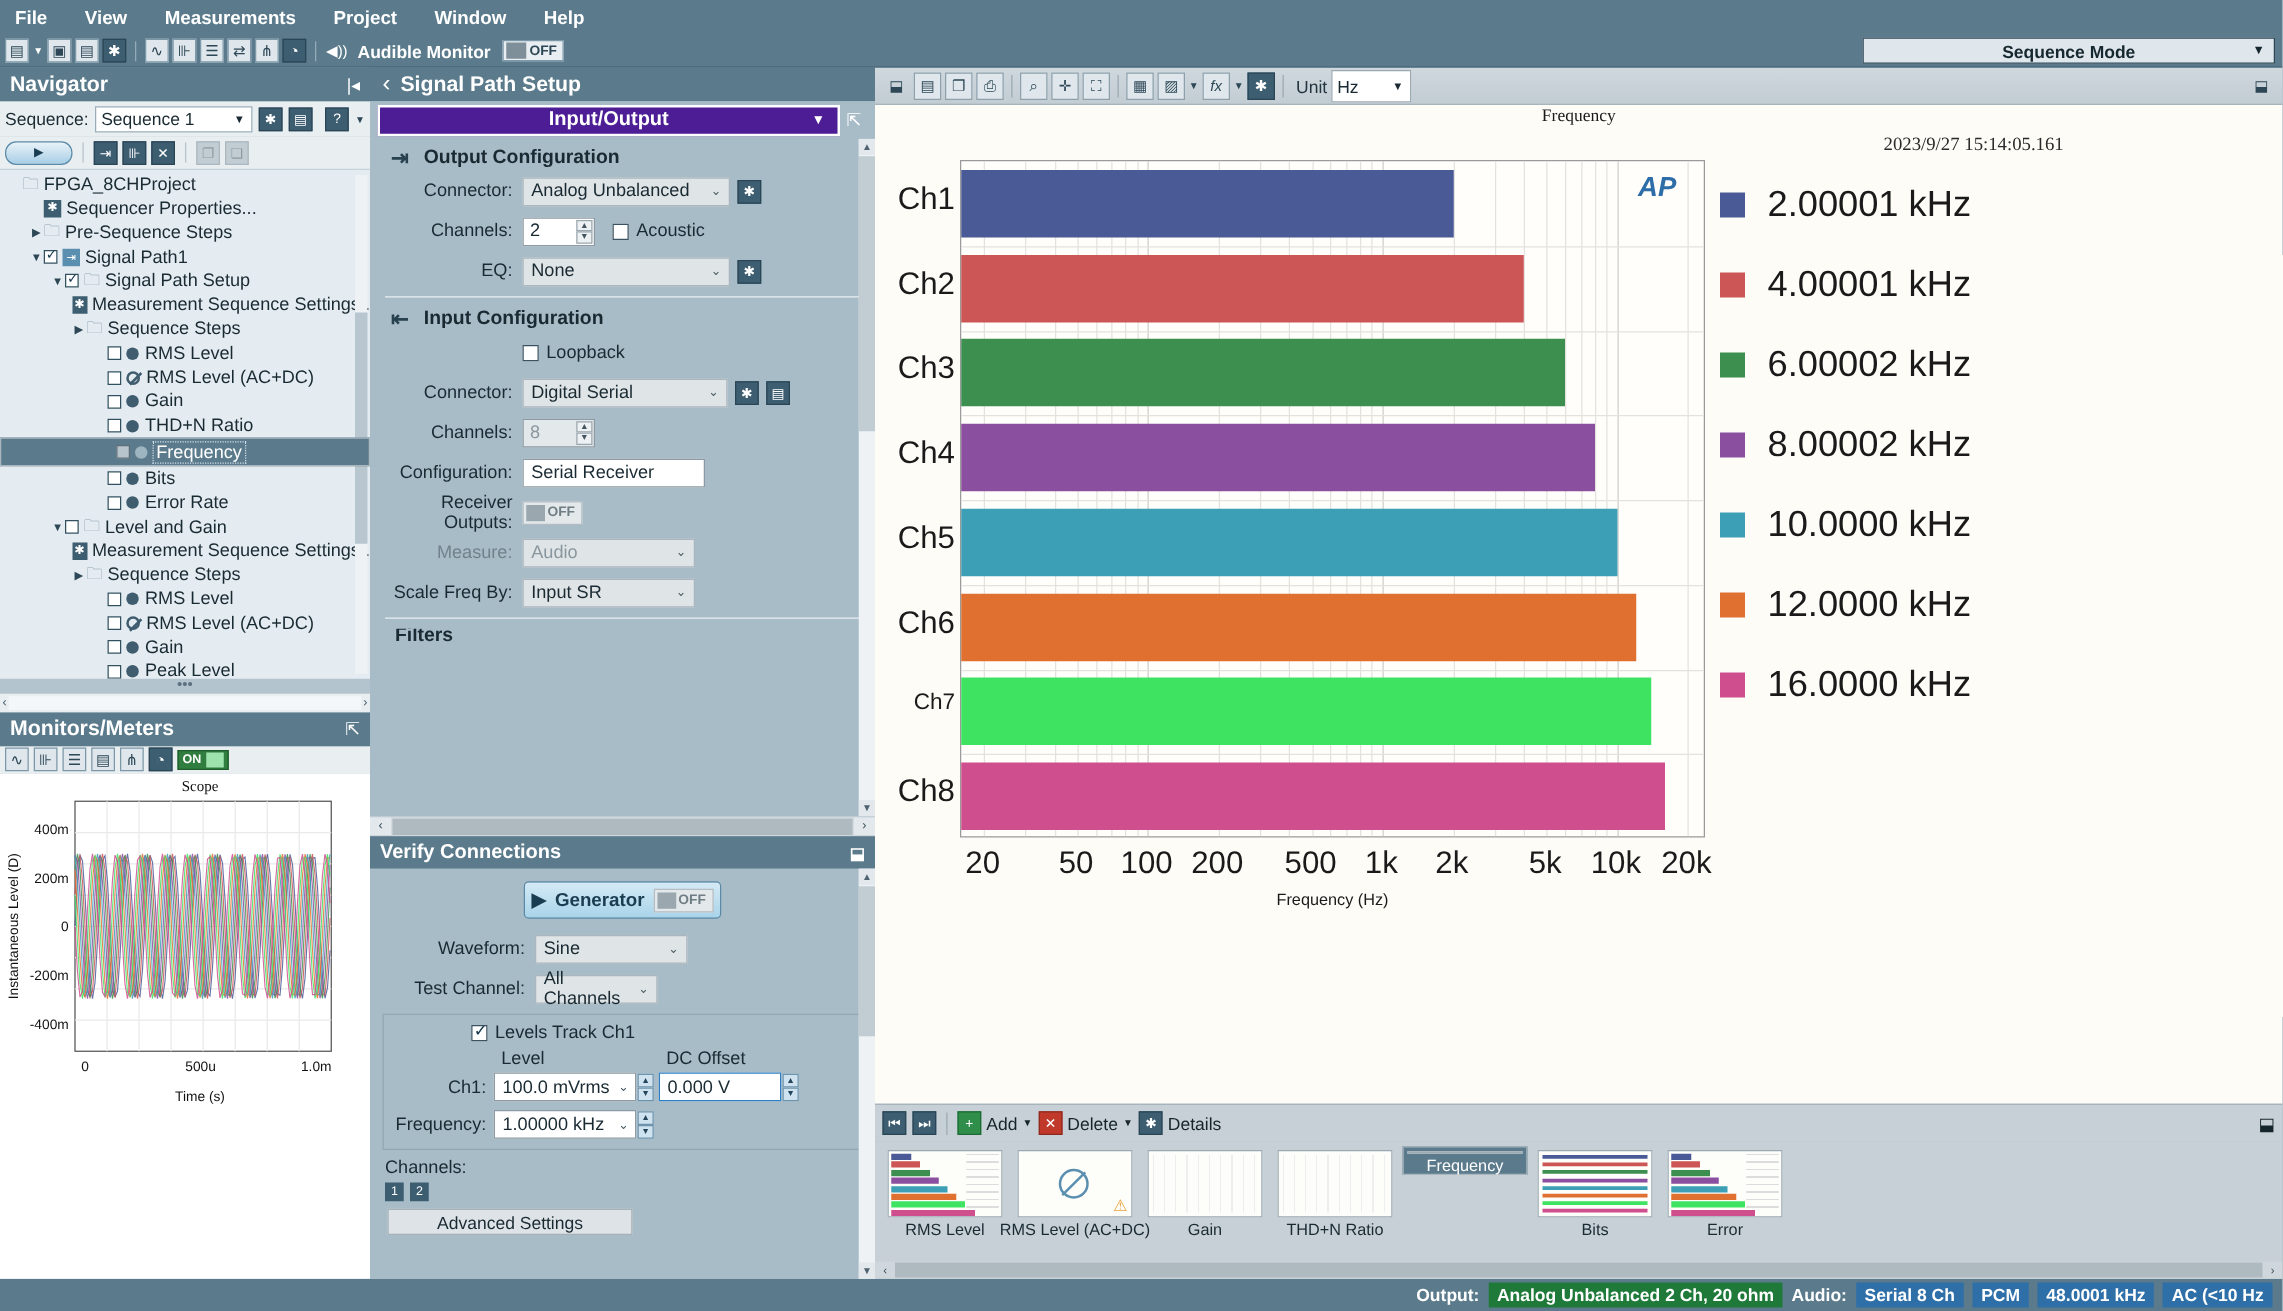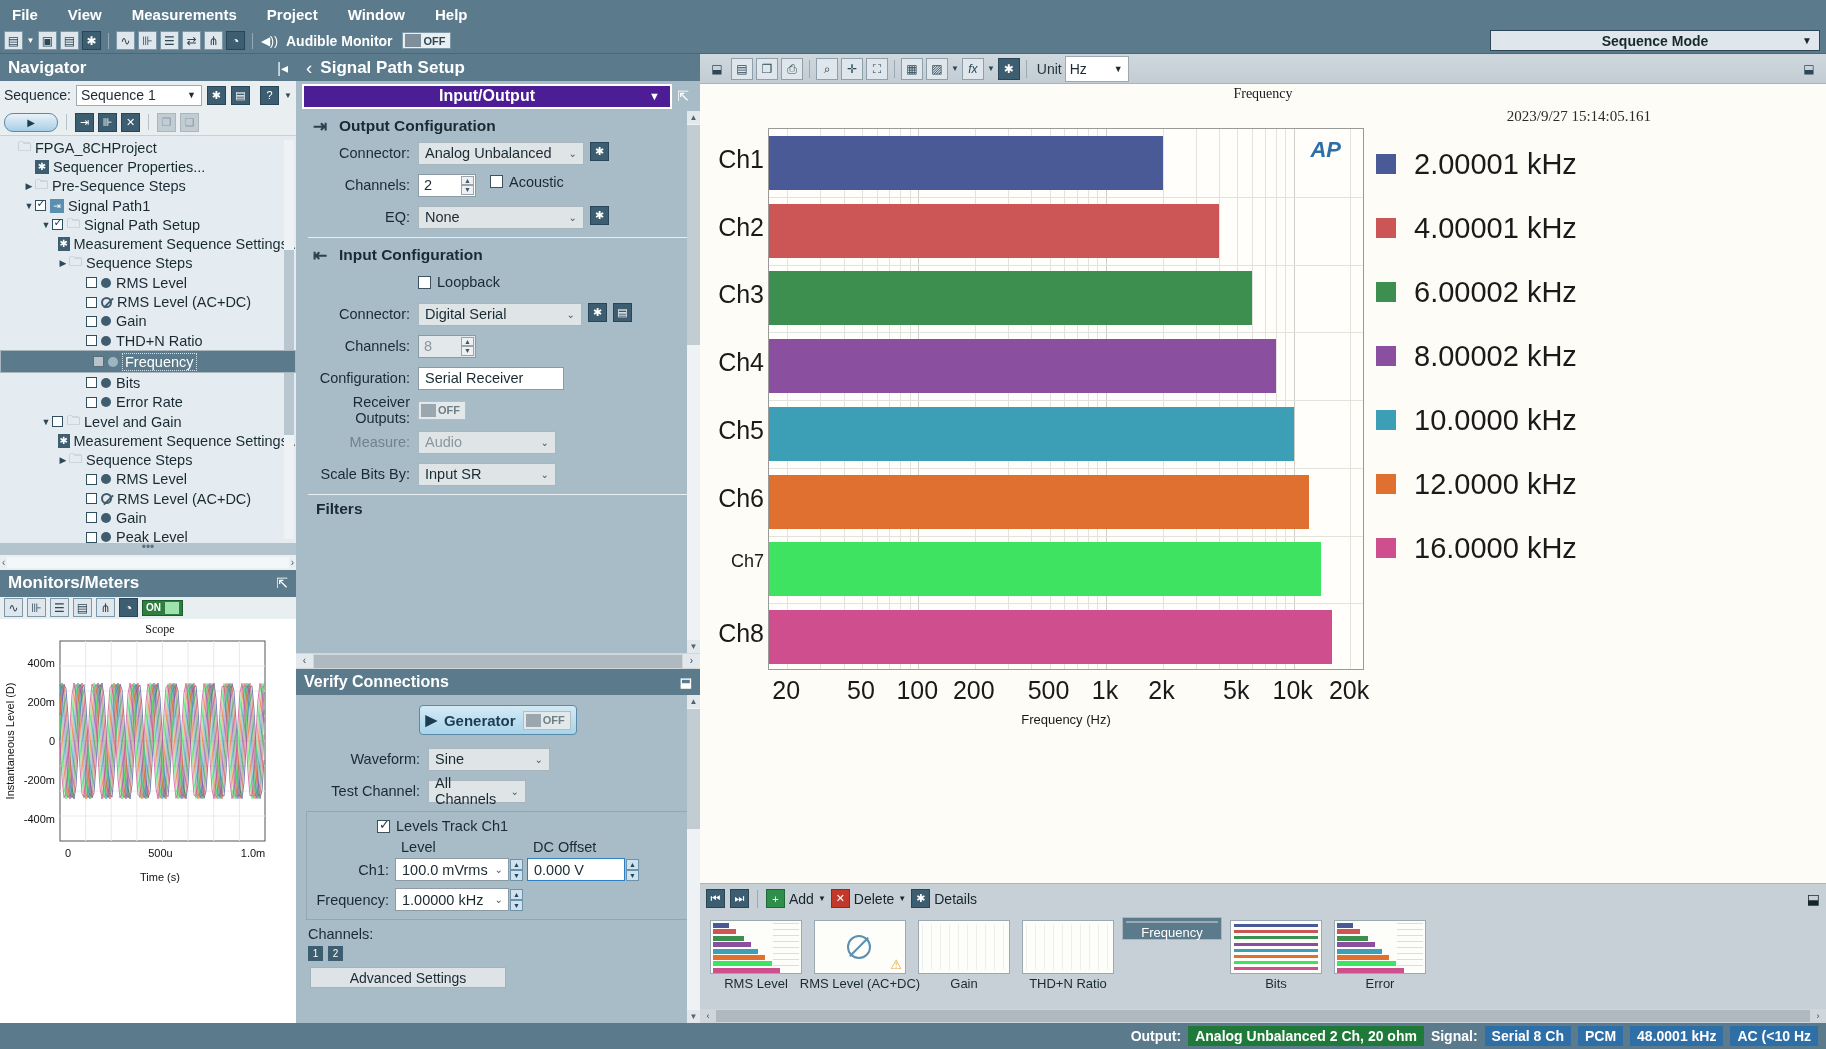--- a/index.html
+++ b/index.html
@@ -130,21 +130,21 @@
            color:#fff; font-weight:bold; font-size:16px; display:flex;
            align-items:center; justify-content:center; position:relative; }
   .iosel .car{position:absolute;right:10px;font-size:11px;}
   .spbody { flex:1; background:#a8bcc8; position:relative; overflow:hidden; padding:0 6px;}
   .sect { display:flex; align-items:center; gap:9px; font-weight:bold; font-size:15.5px;
           color:#1a2a33; margin:6px 0 6px 8px;}
   .secticon{width:20px;height:18px;display:flex;align-items:center;justify-content:center;
             color:#28424f;font-size:17px;}
   .frow { display:flex; align-items:center; margin:0 0 8px 0; height:24px; }
   .flbl { width:116px; text-align:right; padding-right:8px; font-size:14.5px; }
-  .fctl { display:flex; align-items:flex-start; gap:6px; }
+  .fctl { display:flex; align-items:center; gap:6px; }
   .sel { background:#dfe4e6; border:1px solid #aab6bd; height:23px;
          display:flex;align-items:center;padding:0 22px 0 6px;font-size:14.5px;
          position:relative;}
   .sel .car{position:absolute;right:6px;font-size:10px;color:#4a5a63;}
   .sel.dis { color:#8a979e; }
   .txtin { background:#fff;border:1px solid #8c9aa3;height:23px;display:flex;
            align-items:center;padding:0 6px;font-size:14.5px;}
   .spin { background:#fff;border:1px solid #8c9aa3;height:23px;width:58px;display:flex;
           align-items:center;padding:0 2px 0 5px;font-size:14.5px;position:relative;}
   .spin.dis { background:#e3e8ea; color:#8a979e; }
@@ -653,21 +653,21 @@
         <span class="flbl" style="color:#72828b;">Measure:</span>
         <span class="fctl">
           <span class="sel dis" style="width:138px;">
             <span>Audio</span>
             <span class="car">⌄</span>
           </span>
         </span>
       </div>
 
       <div class="frow">
-        <span class="flbl">Scale Bits By:</span>
+        <span class="flbl">Scale Freq By:</span>
         <span class="fctl">
           <span class="sel" style="width:138px;">
             <span>Input SR</span>
             <span class="car">⌄</span>
           </span>
         </span>
       </div>
 
       <div class="divider"></div>
       <div class="sect" style="margin-left:14px;overflow:hidden;height:12px;">Filters</div>
@@ -994,18 +994,18 @@
       <span class="ar">‹</span>
       <span class="tr"></span>
       <span class="ar">›</span>
     </div>
   </div>
 </div>
 
 <div class="status">
   <span class="stlbl">Output:</span>
   <span class="stag green">Analog Unbalanced 2 Ch, 20 ohm</span>
-  <span class="stlbl">Signal:</span>
+  <span class="stlbl">Audio:</span>
   <span class="stag blue">Serial 8 Ch</span>
   <span class="stag blue">PCM</span>
   <span class="stag blue">48.0001 kHz</span>
   <span class="stag blue">AC (&lt;10 Hz</span>
 </div>
 
 </body></html>

